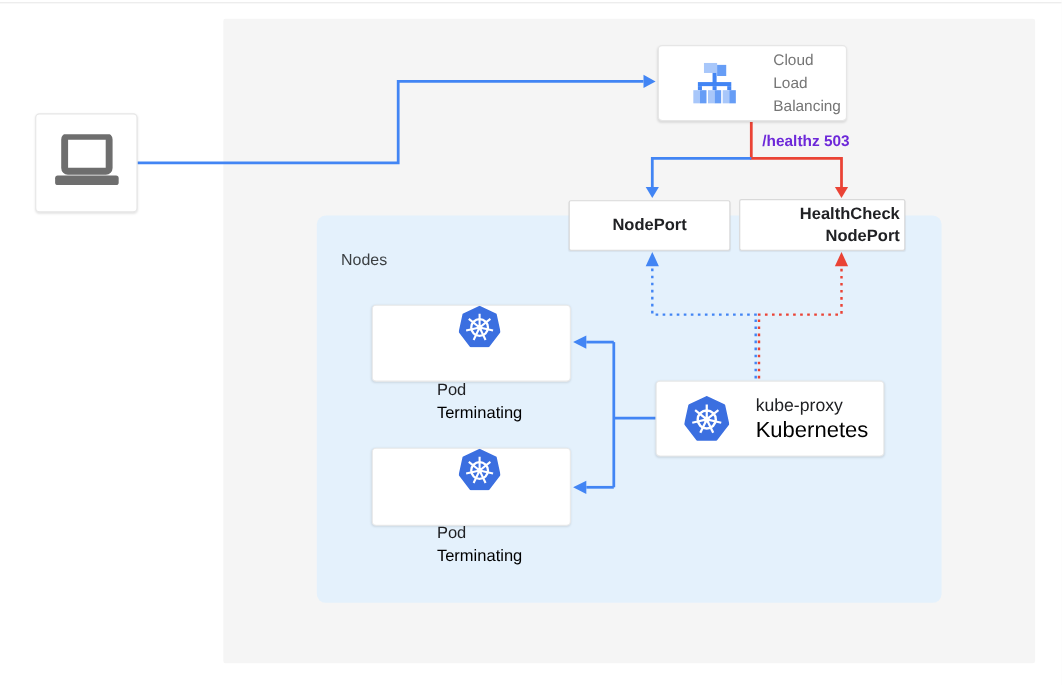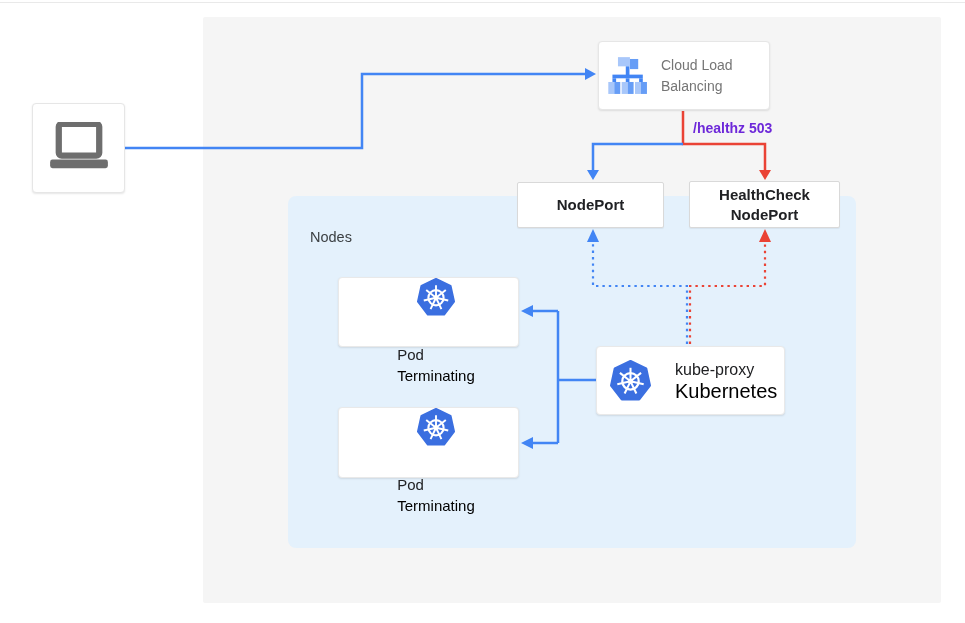--- a/index.html
+++ b/index.html
@@ -14,37 +14,37 @@
   .nodes-label{position:absolute;left:310px;top:206px;font-size:14.5px;color:#3c4043;margin-top:23px;}
 
   svg.wires{position:absolute;left:0;top:0;width:965px;height:623px;pointer-events:none;}
 
   .card{
     position:absolute;background:#ffffff;border:1px solid #e6e6e6;border-radius:4px;
     box-shadow:0 1px 2px rgba(0,0,0,0.10);
     display:flex;align-items:center;box-sizing:border-box;
   }
   .client-card{left:32px;top:103px;width:93px;height:90px;justify-content:center;}
-  .lb-card{left:598px;top:41px;width:172px;height:69px;padding-left:7px;gap:9px;}
+  .lb-card{left:598px;top:41px;width:172px;height:69px;padding-left:29px;gap:29px;}
   .lb-label{font-size:14px;line-height:1.5;color:#757575;width:84px;}
   .healthz-label{position:absolute;left:693px;top:120px;font-size:14px;font-weight:bold;color:#6d28d9;}
 
   .port-box{
     position:absolute;background:#ffffff;border:1px solid #d9d9d9;border-radius:2px;
     display:flex;align-items:center;justify-content:center;text-align:center;
     font-size:15px;font-weight:bold;color:#202124;line-height:1.27;box-sizing:border-box;
     box-shadow:0 1px 1px rgba(0,0,0,0.06);
   }
   .nodeport-box{left:517px;top:182px;width:147px;height:46px;}
-  .hc-box{left:689px;top:181px;width:151px;height:47px;padding:0 4px;}
+  .hc-box{left:672px;top:181px;width:151px;height:47px;padding:0 4px;text-align:right;}
 
   .pod-card{width:181px;padding-left:15px;gap:28px;border-color:#e9e9e9;flex-direction:column;}
   .pod1{left:338px;top:277px;height:70px;}
   .pod2{left:338px;top:407px;height:71px;}
-  .kp-card{left:596px;top:346px;width:189px;height:69px;padding-left:13px;gap:24px;border-color:#e9e9e9;}
+  .kp-card{left:596px;top:346px;width:208px;height:69px;padding-left:25px;gap:24px;border-color:#e9e9e9;}
 
   .card-title{font-size:15px;color:#202124;line-height:21px;}
   .card-sub{font-size:15px;color:#000000;line-height:21px;}
   .kp-card .card-title{font-size:16px;line-height:22px;}
   .kp-card .card-sub{font-size:20px;line-height:21px;}
 
   .icon-wrap{flex:0 0 auto;display:flex;align-items:center;justify-content:center;}
 </style>
 </head>
 <body>

